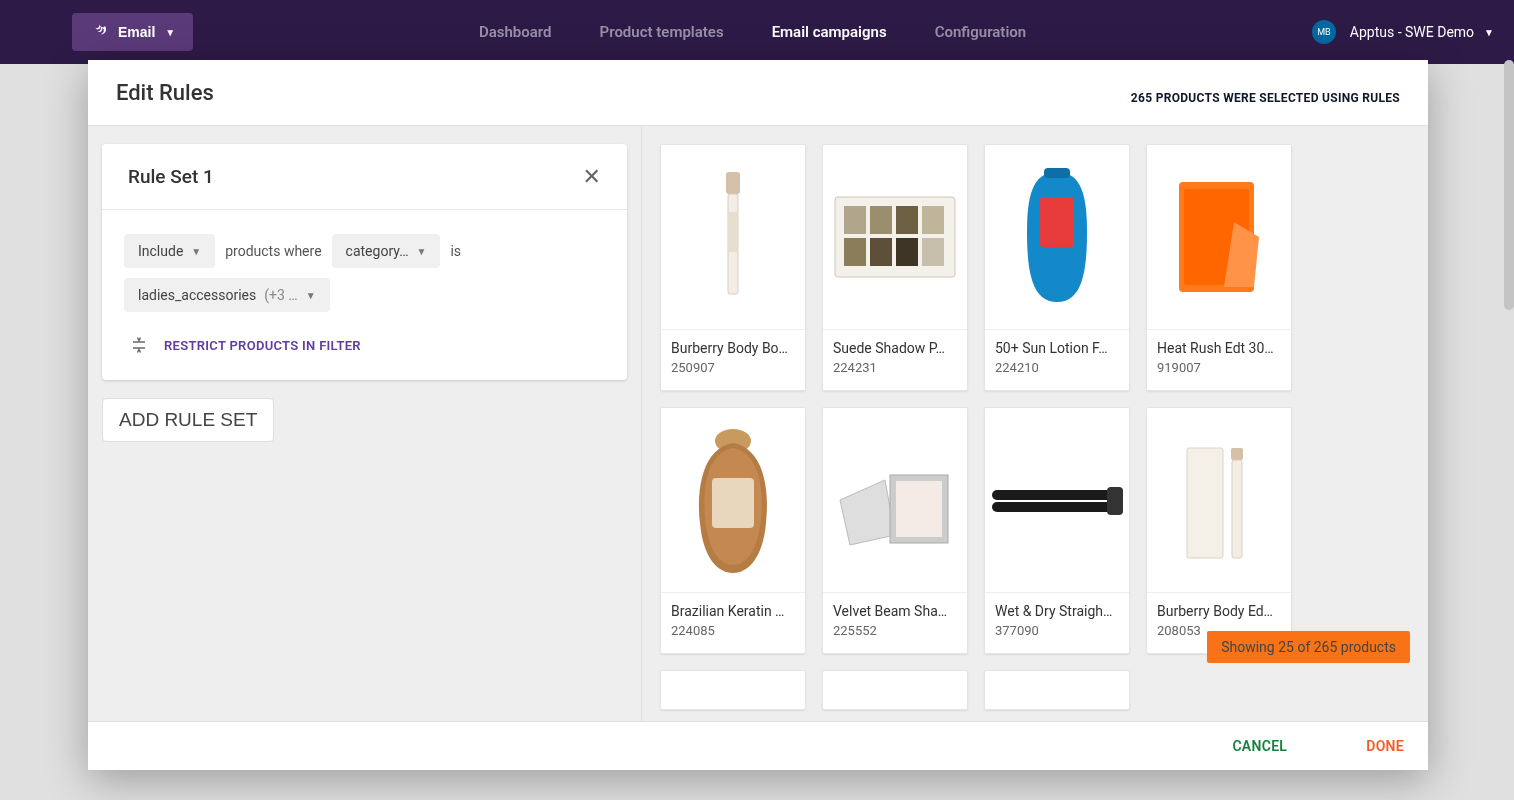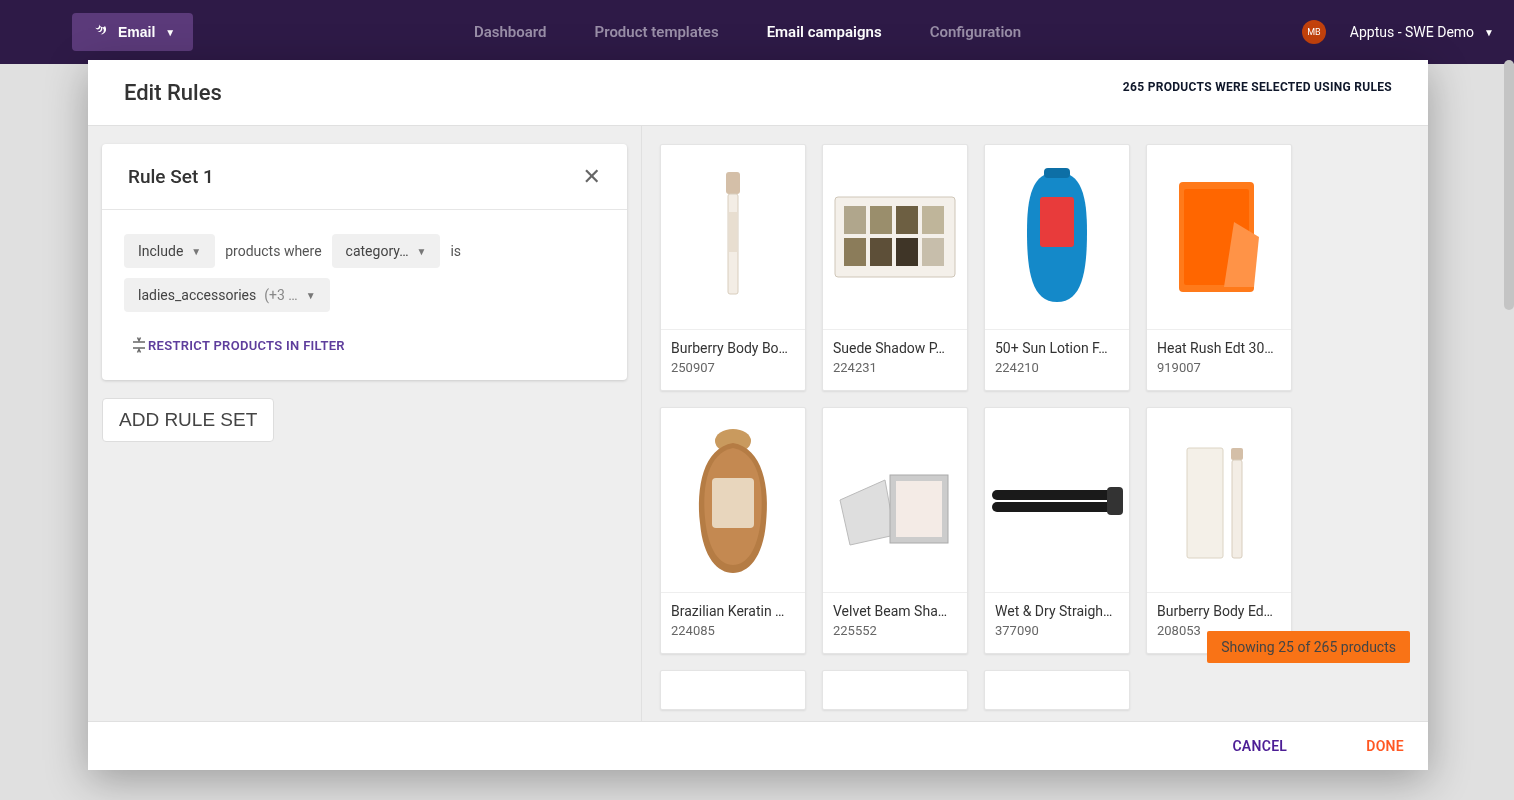--- a/index.html
+++ b/index.html
@@ -49,45 +49,45 @@
 .nav-link.active { color: #fff; }
 .user-area {
   display: flex;
   align-items: center;
   color: #fff;
   font-size: 14px;
   cursor: pointer;
 }
 .avatar {
   width: 24px; height: 24px;
-  background: #c2410c;
+  background: #0369a1;
   border-radius: 50%;
   color: #fff;
   font-size: 9px;
   display: flex;
   align-items: center;
   justify-content: center;
-  margin-right: 24px;
+  margin-right: 14px;
 }
 .modal {
   position: absolute;
   top: 60px;
   left: 88px;
   width: 1340px;
   height: 710px;
   background: #fff;
   box-shadow: 0 10px 40px rgba(0,0,0,0.3);
   display: flex;
   flex-direction: column;
 }
 .modal-header {
   display: flex;
   justify-content: space-between;
-  align-items: flex-start;
-  padding: 20px 36px;
+  align-items: flex-end;
+  padding: 20px 28px;
   gap: 28px;
 }
 .modal-title { font-size: 22px; font-weight: 500; color: #333; }
 .modal-subtitle { font-size: 12px; font-weight: 700; color: #0f172a; letter-spacing: 0.3px; }
 .modal-body {
   flex: 1;
   display: flex;
   border-top: 1px solid #e0e0e0;
   overflow: hidden;
   position: relative;
@@ -122,21 +122,21 @@
   padding: 9px 14px;
   font-size: 14px;
   color: #444;
   display: flex;
   align-items: center;
   gap: 8px;
   cursor: pointer;
 }
 .chip .caret { font-size: 10px; color: #777; }
 .plain-text { font-size: 14px; color: #555; }
-.restrict-row { display: flex; align-items: center; padding: 2px 6px 8px 6px; }
+.restrict-row { display: flex; align-items: center; gap: 16px; padding: 2px 6px 8px 6px; }
 .restrict-icon { width: 18px; height: 18px; }
 .restrict-text { color: #5e3d9c; font-weight: 600; font-size: 13px; letter-spacing: 0.3px; }
 .add-rule-btn {
   background: #fff;
   border: 1px solid #ddd;
   border-radius: 4px;
   padding: 10px 16px;
   font-size: 19px;
   font-weight: 500;
   color: #444;
@@ -192,21 +192,21 @@
   border-radius: 2px;
 }
 .modal-footer {
   border-top: 1px solid #e0e0e0;
   display: flex;
   justify-content: flex-end;
   align-items: center;
   padding: 16px 24px;
   gap: 32px;
 }
-.btn-cancel { font-size: 14px; font-weight: 600; color: #4c1d95; cursor: pointer; letter-spacing: 0.3px; }
+.btn-cancel { font-size: 14px; font-weight: 600; color: #15803d; cursor: pointer; letter-spacing: 0.3px; }
 .btn-done { font-size: 14px; font-weight: 600; color: #ff5722; cursor: pointer; letter-spacing: 0.3px; margin-left: 47px; }
 .scrollbar-fake {
   position: absolute;
   right: 0; top: 60px;
   width: 10px; height: 250px;
   background: #c4c4c4;
   border-radius: 5px;
 }
 
 

